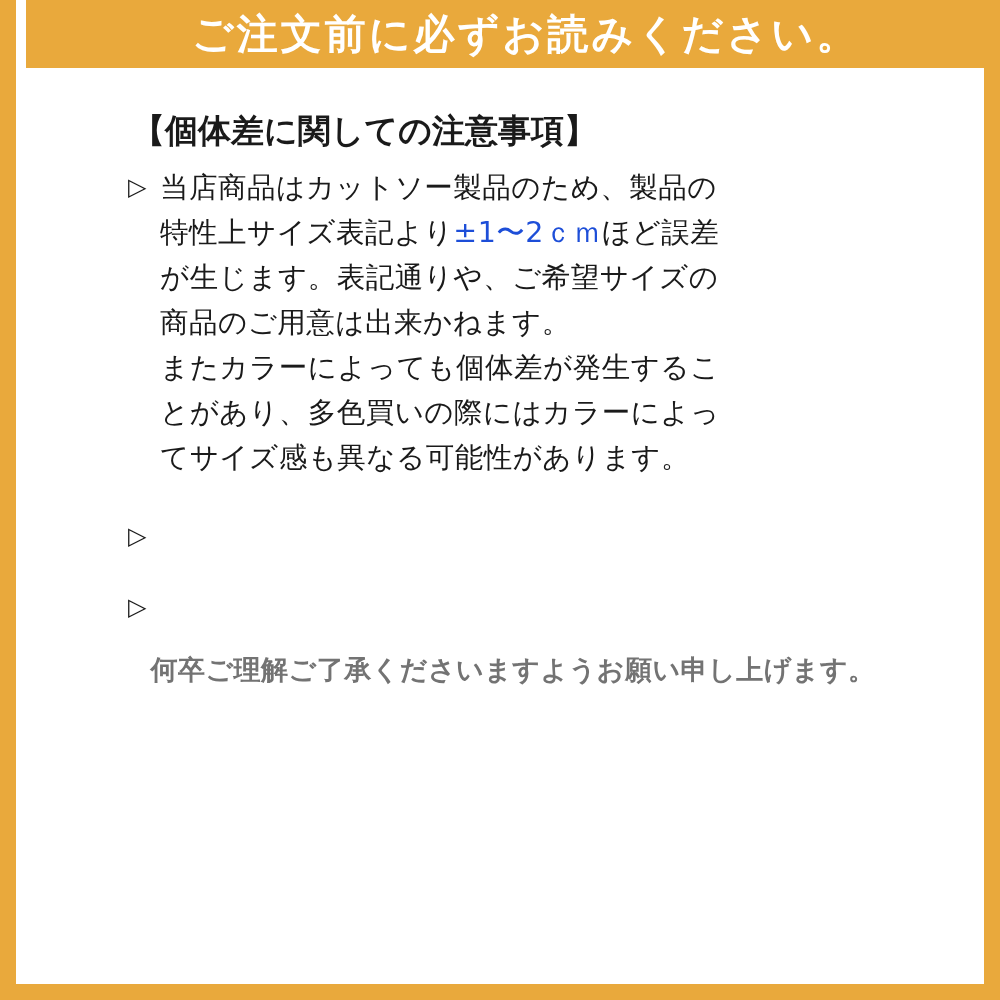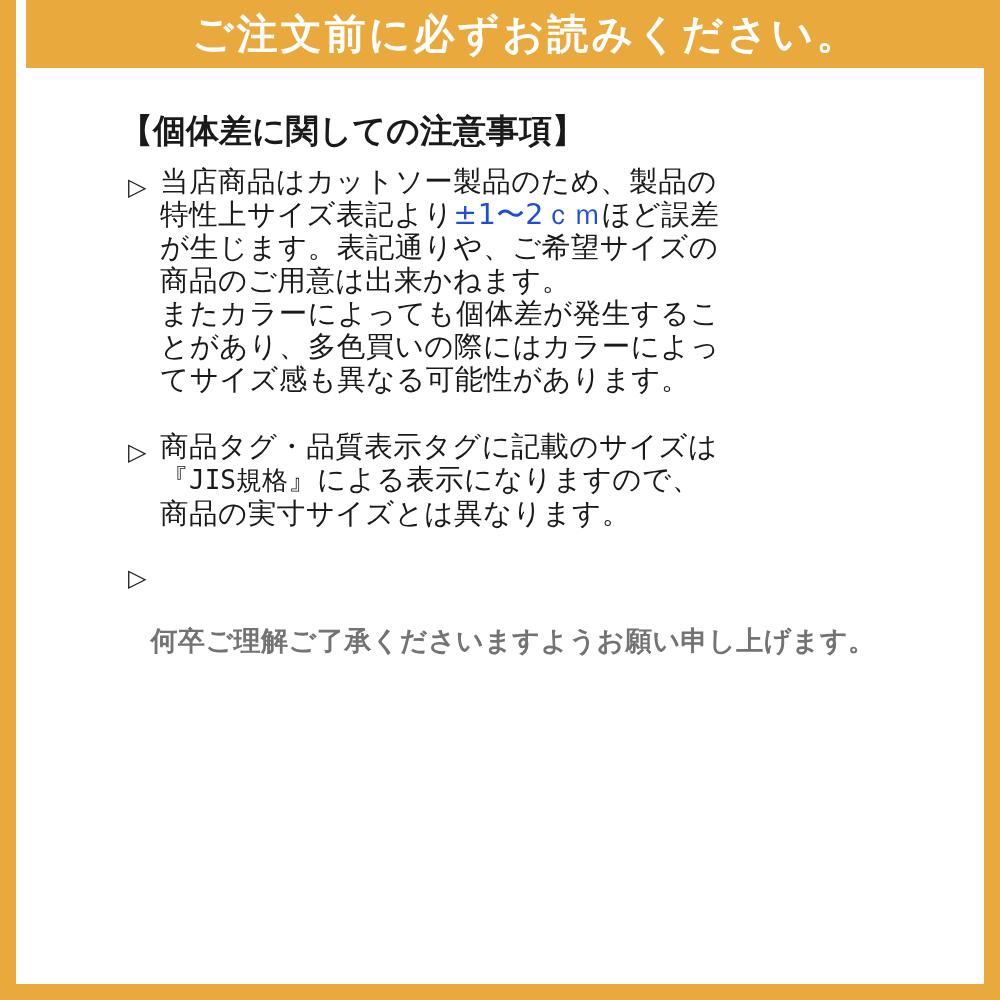--- a/index.html
+++ b/index.html
@@ -53,21 +53,21 @@
     box-sizing: border-box;
   }
   .section-heading {
     font-size: 33px;
     font-weight: bold;
     color: #1a1a1a;
     letter-spacing: 0px;
     line-height: 1.25;
     position: relative;
     display: inline-block;
-    margin: 0 0 6px 0;
+    margin: 0 0 6px 12px;
     white-space: nowrap;
   }
   .section-heading .hl {
     position: absolute;
     left: 34px;
     right: 34px;
     bottom: 7px;
     height: 11px;
     background: #ef6b52;
     opacity: 0.88;
@@ -87,21 +87,21 @@
     width: 40px;
     font-size: 24px;
     line-height: 45px;
     color: #1a1a1a;
     text-align: left;
     padding-left: 8px;
     box-sizing: border-box;
   }
   .para {
     font-size: 28.5px;
-    line-height: 33px;
+    line-height: 45px;
     color: #1a1a1a;
     letter-spacing: 0.5px;
     white-space: pre-line;
   }
   .para .red {
     color: #1d4ed8;
   }
   .para .mono-jis {
     font-family: "DejaVu Sans Mono", "Liberation Mono", monospace;
     font-size: 26px;
@@ -148,23 +148,20 @@
 てサイズ感も異なる可能性があります。</span></div>
       </div>
     </div>
 
     <div class="gap-2"></div>
 
     <div>
 
       <div class="bullet-block">
         <div class="tri">▷</div>
-        <div class="para"><span>商品タグ・品質表示タグに記載のサイズは
-『</span><span class="mono-jis">JIS規格</span><span>』による表示になりますので、
-商品の実寸サイズとは異なります。</span></div>
       </div>
 
       <div class="gap-3"></div>
 
       <div class="bullet-block">
         <div class="tri">▷</div>
       </div>
     </div>
 
     <div class="footer-note">何卒ご理解ご了承くださいますようお願い申し上げます。</div>

